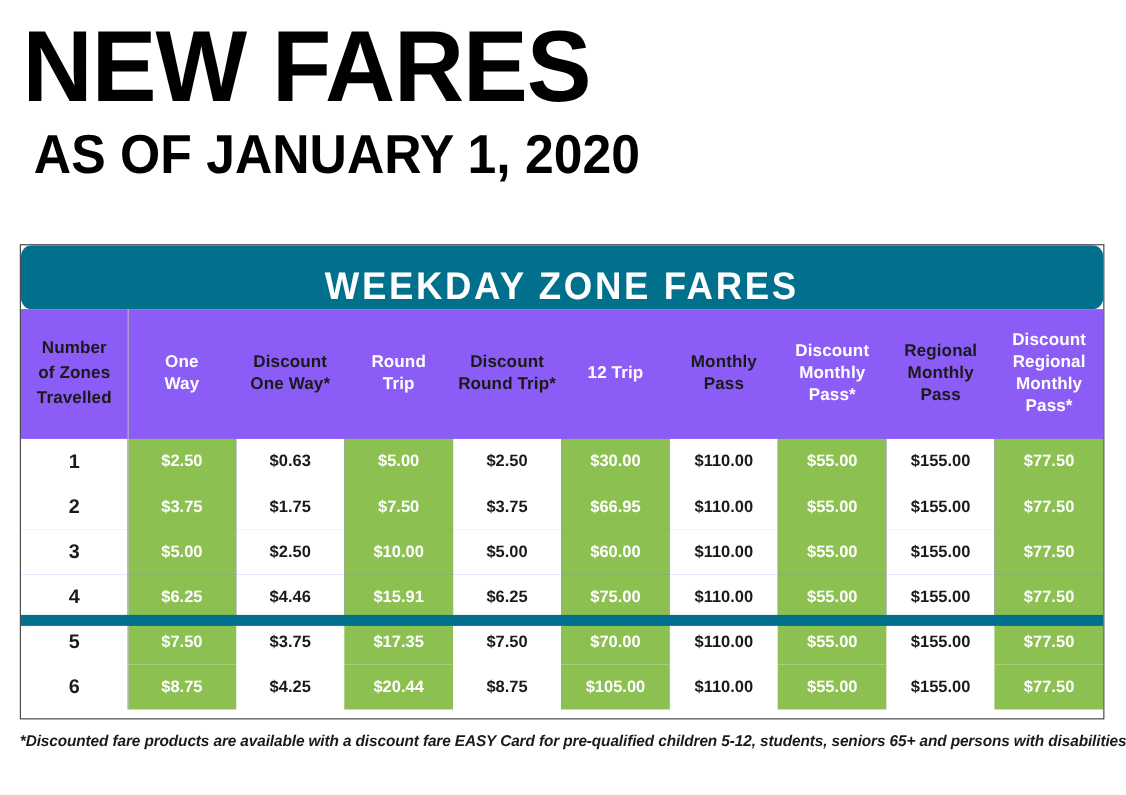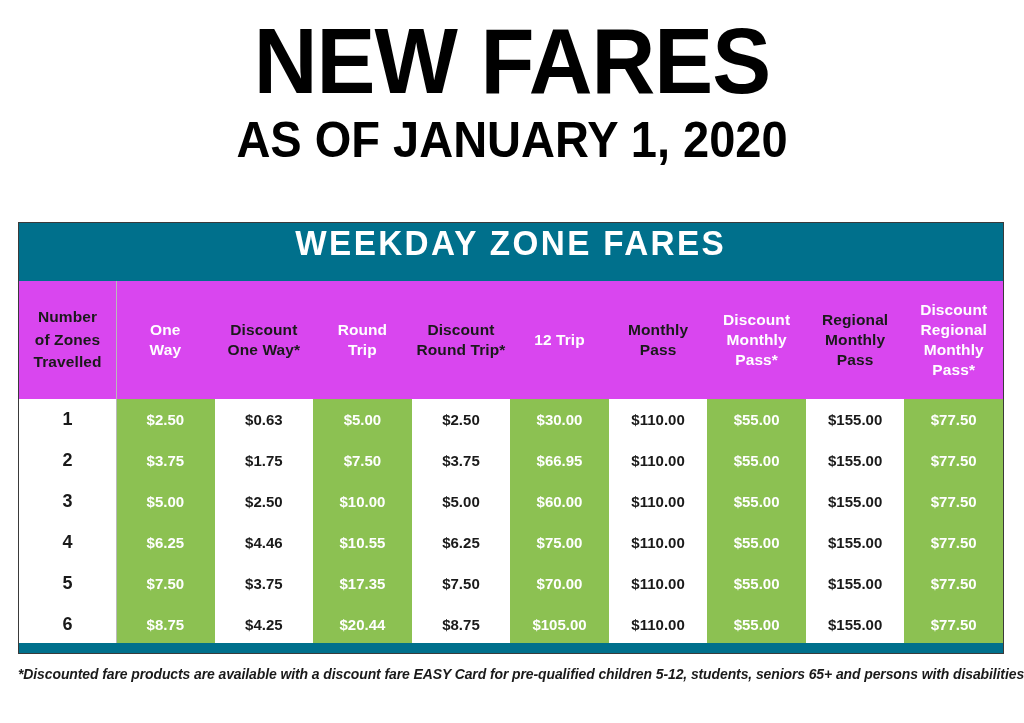--- a/index.html
+++ b/index.html
@@ -21,21 +21,20 @@
     height: 723px;
     background: #ffffff;
   }
 
   
   .title-block {
     position: absolute;
     left: 0;
     top: 18px;
     width: 1024px;
-    text-align: center;
   }
   .main-title {
     font-family: "Liberation Sans", sans-serif;
     font-weight: bold;
     font-size: 92px;
     line-height: 0.95;
     letter-spacing: -1px;
     color: #000000;
     margin: 0;
     transform: scaleX(0.96);
@@ -61,38 +60,39 @@
     border: 1px solid #3a3a3a;
     box-sizing: border-box;
     background: #ffffff;
     overflow: hidden;
   }
 
   .banner {
     height: 58px;
     background: #00708c;
     display: flex;
-    align-items: flex-start;
+    align-items: flex-end;
     justify-content: center;
     box-sizing: border-box;
+    border-radius: 10px;
   }
   .banner-text {
     font-family: "Liberation Sans", sans-serif;
     font-weight: bold;
     font-size: 35px;
     letter-spacing: 2.5px;
     color: #ffffff;
     transform: scaleX(0.95);
     white-space: nowrap;
   }
 
   .grid-area {
     position: relative;
-    height: 372px;
-    background: #d946ef;
+    height: 288px;
+    background: #8b5cf6;
   }
 
   .table {
     position: absolute;
     left: 0;
     top: 0;
     width: 984px;
     height: 364px;
     border-collapse: collapse;
     table-layout: fixed;
@@ -285,21 +285,21 @@
               <td class="green"><span class="cell-text">$60.00</span></td>
               <td class="white"><span class="cell-text">$110.00</span></td>
               <td class="green"><span class="cell-text">$55.00</span></td>
               <td class="white"><span class="cell-text">$155.00</span></td>
               <td class="green"><span class="cell-text">$77.50</span></td>
             </tr>
             <tr class="data-row">
               <td class="white zone"><span class="cell-text">4</span></td>
               <td class="green"><span class="cell-text">$6.25</span></td>
               <td class="white"><span class="cell-text">$4.46</span></td>
-              <td class="green"><span class="cell-text">$10.55</span></td>
+              <td class="green"><span class="cell-text">$15.91</span></td>
               <td class="white"><span class="cell-text">$6.25</span></td>
               <td class="green"><span class="cell-text">$75.00</span></td>
               <td class="white"><span class="cell-text">$110.00</span></td>
               <td class="green"><span class="cell-text">$55.00</span></td>
               <td class="white"><span class="cell-text">$155.00</span></td>
               <td class="green"><span class="cell-text">$77.50</span></td>
             </tr>
             <tr class="data-row">
               <td class="white zone"><span class="cell-text">5</span></td>
               <td class="green"><span class="cell-text">$7.50</span></td>

